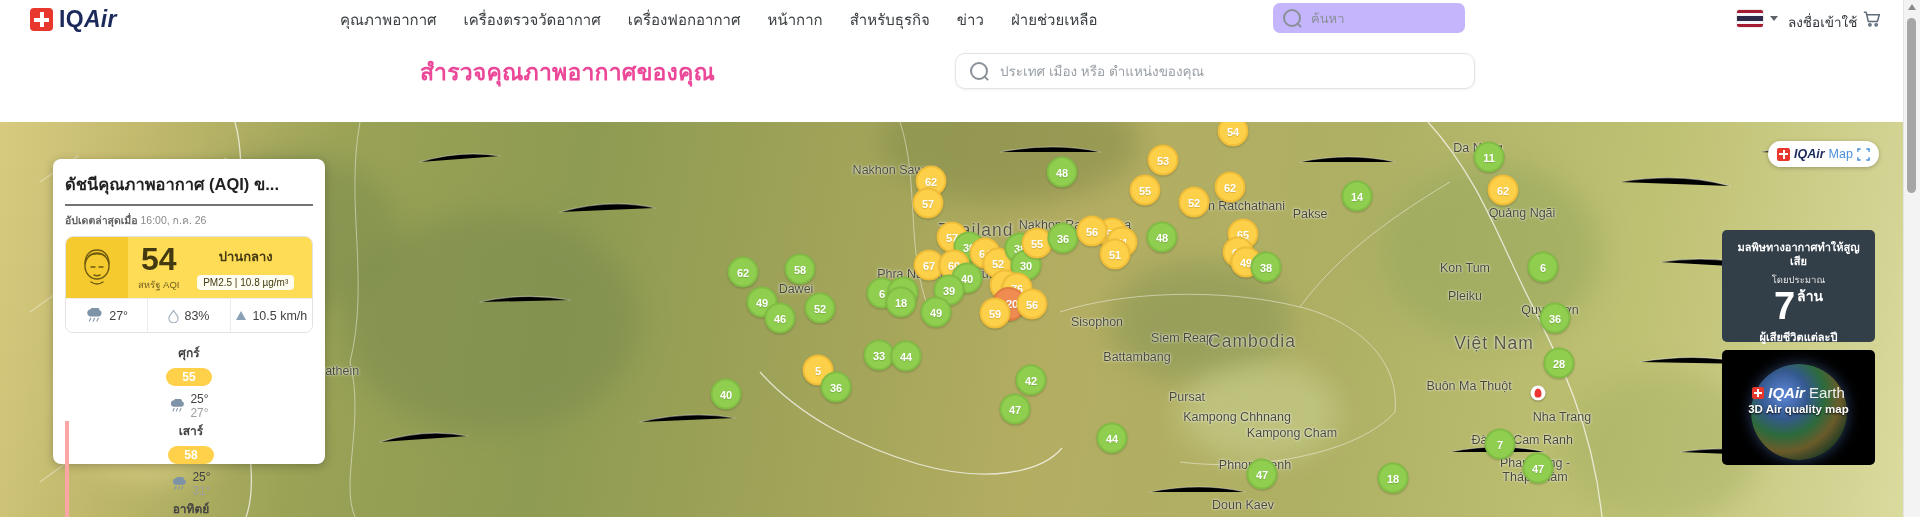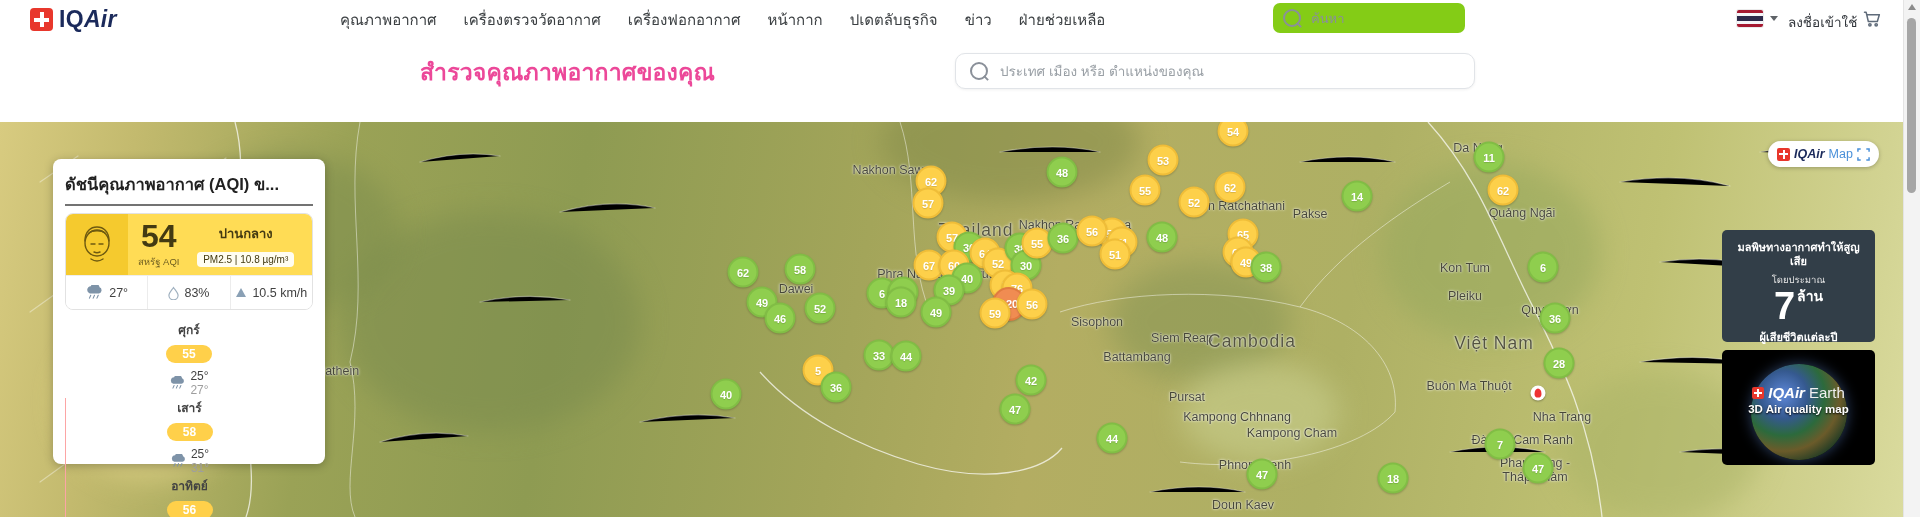--- a/index.html
+++ b/index.html
@@ -8,21 +8,21 @@
   
   .header{position:absolute;left:0;top:0;width:1904px;height:122px;background:#fff;}
   .logo{position:absolute;left:30px;top:6px;display:flex;align-items:center;gap:6px;cursor:pointer;}
   .logo-cross{width:23px;height:23px;background:#e8372c;border-radius:4px;position:relative;}
   .logo-cross:before{content:"";position:absolute;left:9.5px;top:4px;width:4px;height:15px;background:#fff;}
   .logo-cross:after{content:"";position:absolute;left:4px;top:9.5px;width:15px;height:4px;background:#fff;}
   .logo-word{font-size:23px;font-weight:bold;color:#1b2a5b;letter-spacing:.3px;}
   .logo-word i{font-style:italic;}
   .nav{position:absolute;left:340px;top:8px;display:flex;gap:27px;font-size:15px;color:#3c4043;}
   .nav-item{cursor:pointer;white-space:nowrap;}
-  .hsearch{position:absolute;left:1273px;top:3px;width:192px;height:30px;background:#84cc16;border-radius:7px;display:flex;align-items:center;padding:0 10px;box-sizing:border-box;gap:8px;}
+  .hsearch{position:absolute;left:1273px;top:3px;width:192px;height:30px;background:#c4b5fd;border-radius:7px;display:flex;align-items:center;padding:0 10px;box-sizing:border-box;gap:8px;}
   .hsearch input{border:none;background:transparent;outline:none;font-size:13px;color:#5f6368;width:140px;font-family:inherit;}
   .hsearch input::placeholder{color:#8a9099;}
   .mag{width:14px;height:14px;border:2px solid #8a9099;border-radius:50%;position:relative;flex:none;}
   .mag:after{content:"";position:absolute;width:6px;height:2px;background:#8a9099;transform:rotate(45deg);left:11px;top:13px;}
   .flag{position:absolute;left:1737px;top:10px;width:26px;height:17px;border-radius:2px;overflow:hidden;cursor:pointer;
     background:linear-gradient(#a51931 0 16.7%,#f4f5f8 16.7% 33.4%,#2d2a4a 33.4% 66.7%,#f4f5f8 66.7% 83.4%,#a51931 83.4% 100%);box-shadow:0 0 0 1px rgba(0,0,0,.08);}
   .flag-caret{position:absolute;left:1770px;top:16px;width:0;height:0;border-left:4px solid transparent;border-right:4px solid transparent;border-top:5px solid #5f6368;cursor:pointer;}
   .signin{position:absolute;left:1788px;top:11px;font-size:13.5px;color:#30343a;cursor:pointer;white-space:nowrap;}
   .cart{position:absolute;left:1862px;top:9px;cursor:pointer;}
   .hero-title{position:absolute;left:420px;top:54px;font-size:23px;font-weight:bold;color:#ec4899;letter-spacing:.2px;}
@@ -63,21 +63,21 @@
   .aqi-num-col{text-align:center;}
   .aqi-num{font-size:32px;font-weight:bold;color:#433a12;line-height:1;}
   .aqi-scale{font-size:9.5px;color:#6e5e20;margin-top:2px;}
   .aqi-right{flex:1;text-align:center;}
   .aqi-cat{font-size:13px;font-weight:bold;color:#433a12;margin-bottom:5px;}
   .aqi-chip{background:rgba(255,255,255,.92);border-radius:4px;font-size:10px;color:#433a12;padding:2px 6px;display:inline-block;white-space:nowrap;}
   .wx-row{display:flex;height:33px;background:#fff;border-top:1px solid #eee;}
   .wx-cell{flex:1;display:flex;align-items:center;justify-content:center;gap:5px;font-size:12.5px;color:#424242;border-left:1px solid #ececec;white-space:nowrap;}
   .wx-cell:first-child{border-left:none;}
   .fc-row{display:flex;margin-top:10px;flex-direction:column;}
-  .fc-col{flex:1;text-align:center;border-left:1px solid #fca5a5;padding:0 4px;}
+  .fc-col{flex:1;text-align:center;border-left:4px solid #fca5a5;padding:0 4px;}
   .fc-col:first-child{border-left:none;}
   .fc-day{font-size:12px;font-weight:bold;color:#424242;}
   .fc-chip{margin:6px auto 0;width:46px;height:18px;border-radius:9px;background:#ffd04a;color:#fff;font-size:12px;font-weight:bold;line-height:18px;}
   .fc-w{display:flex;align-items:center;justify-content:center;gap:4px;margin-top:6px;}
   .fc-t1{font-size:12px;color:#424242;line-height:1.2;}
   .fc-t2{font-size:12px;color:#9e9e9e;line-height:1.2;}
   .card-btn{margin-top:11px;width:100%;height:28px;background:#4a76a5;border:none;border-radius:4px;color:#fff;font-size:12px;font-weight:bold;cursor:pointer;font-family:inherit;letter-spacing:.3px;}
 
   
   .map-pill{position:absolute;left:1768px;top:19px;height:26px;background:#fff;border-radius:14px;box-shadow:0 1px 4px rgba(0,0,0,.25);display:flex;align-items:center;gap:4px;padding:0 9px;cursor:pointer;}
@@ -112,21 +112,21 @@
   <div class="header">
     <div class="logo">
       <div class="logo-cross"></div>
       <div class="logo-word">IQ<i>Air</i></div>
     </div>
     <div class="nav" id="nav">
         <div class="nav-item">คุณภาพอากาศ</div>
         <div class="nav-item">เครื่องตรวจวัดอากาศ</div>
         <div class="nav-item">เครื่องฟอกอากาศ</div>
         <div class="nav-item">หน้ากาก</div>
-        <div class="nav-item">ปเดตลับธุรกิจ</div>
+        <div class="nav-item">สำหรับธุรกิจ</div>
         <div class="nav-item">ข่าว</div>
         <div class="nav-item">ฝ่ายช่วยเหลือ</div>
       </div>
     <div class="hsearch">
       <span class="mag"></span>
       <input type="text" placeholder="ค้นหา" style="">
     </div>
     <div class="flag"></div>
     <div class="flag-caret"></div>
     <div class="signin">ลงชื่อเข้าใช้</div>
@@ -297,20 +297,23 @@
           <span class="mini-cross"></span>
           <span class="earth-brand">IQAir</span>
           <span class="earth-name">Earth</span>
         </div>
         <div class="earth-sub">3D Air quality map</div>
       </div>
     </div>
 
     <div class="card">
       <div class="card-title">ดัชนีคุณภาพอากาศ (AQI) ข...</div>
+      <div class="card-updated">
+        <b>อัปเดตล่าสุดเมื่อ</b> <span>16:00, ก.ค. 26</span>
+      </div>
       <div class="aqi-wrap">
         <div class="aqi-box">
           <div class="aqi-face">
             <svg width="40" height="44" viewBox="0 0 40 44" fill="none" stroke="#6e5a10" stroke-width="1.4" stroke-linecap="round">
               <path d="M8,20 a12,13 0 1,0 24,0 a12,13 0 1,0 -24,0"></path>
               <path d="M8,18 C8,8 14,4 20,4 C26,4 32,8 32,18 M12,10 C15,7 25,7 28,10"></path>
               <path d="M14,21 h4 M22,21 h4"></path>
               <path d="M17,29 q3,1.5 6,0"></path>
               <path d="M14,36 q6,4 12,0"></path>
             </svg>

